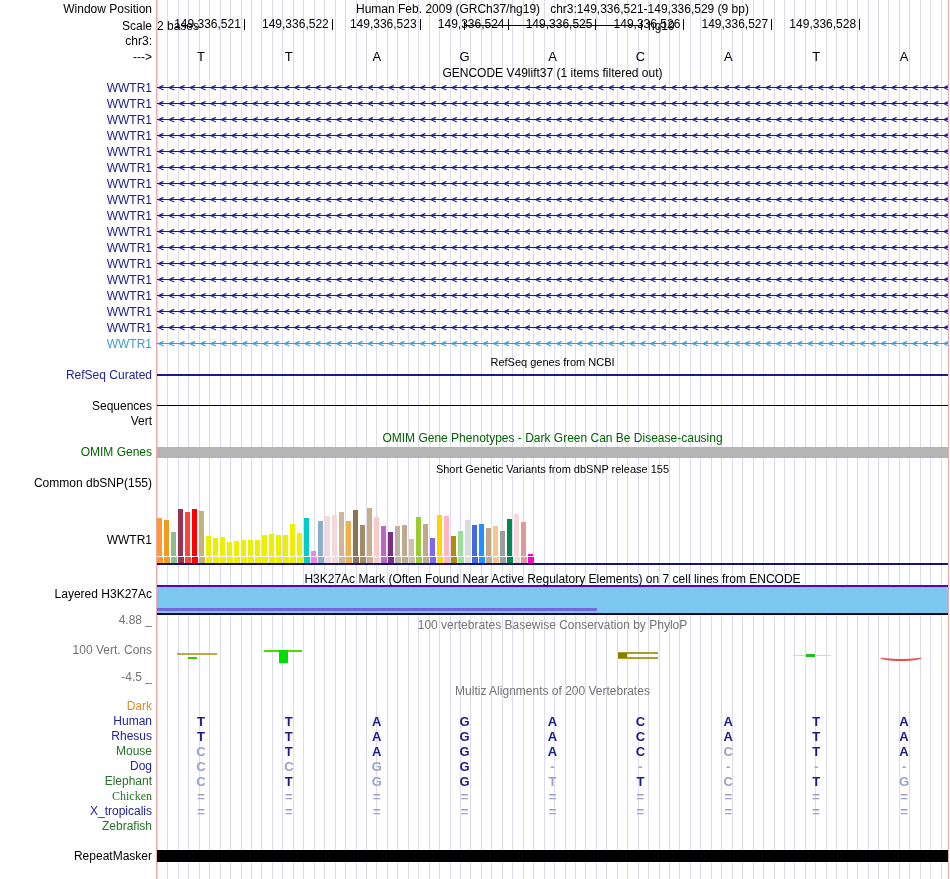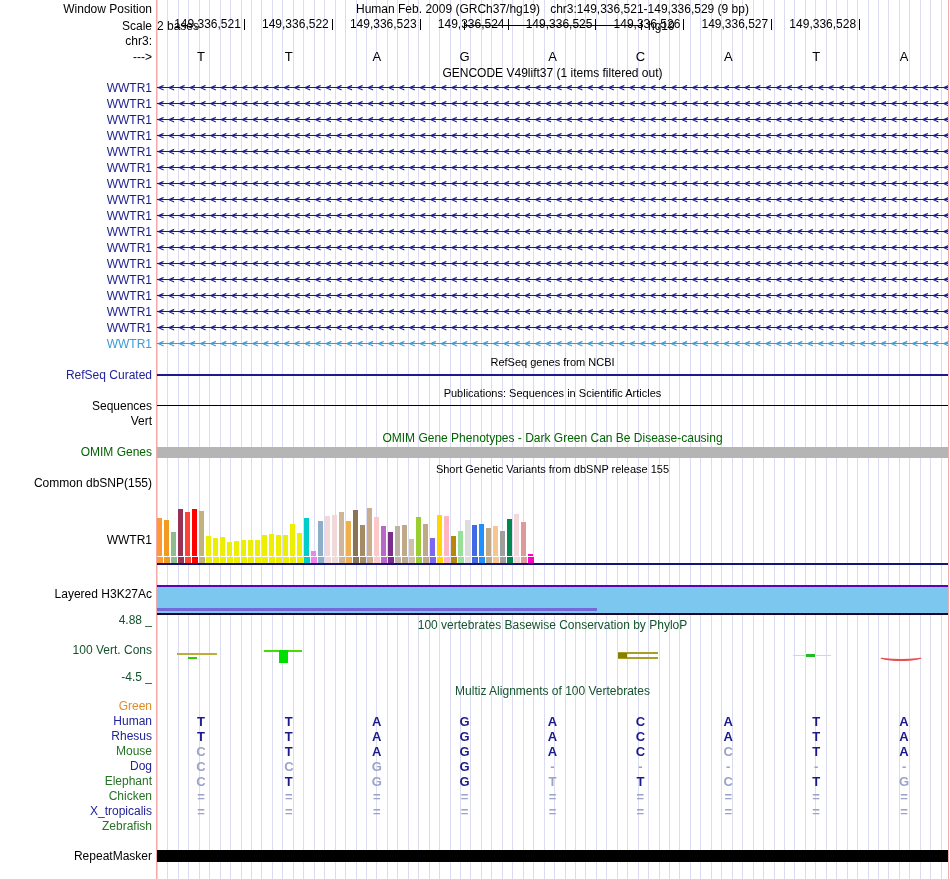--- a/index.html
+++ b/index.html
@@ -4,21 +4,21 @@
 <style>
   html,body{margin:0;padding:0;background:#fff;}
   #canvas{position:relative;width:950px;height:879px;background:#fff;overflow:hidden;
           font-family:"Liberation Sans",sans-serif;font-size:12px;color:#000;}
   .grid{position:absolute;left:157px;top:0;width:792px;height:879px;z-index:0;
         background:repeating-linear-gradient(90deg,#dbdbf2 0 1px,transparent 1px 10.45px);}
   .vline{position:absolute;top:0;width:1px;height:879px;background:#f4a9a9;z-index:1;}
   .lbl{position:absolute;left:0;width:152px;text-align:right;line-height:16px;z-index:3;white-space:nowrap;}
   .title{position:absolute;left:157px;width:791px;text-align:center;line-height:14px;z-index:3;white-space:nowrap;}
   .sm{font-size:11px;}
-  .blue{color:#14532d;} .navy{color:#22229b;} .dgreen{color:#006400;}
+  .blue{color:#737373;} .navy{color:#22229b;} .dgreen{color:#006400;}
   .hline{position:absolute;z-index:2;}
   .coord-cells,.base-letters{position:absolute;left:157px;top:0;width:791px;height:16px;z-index:3;}
   .coord-cell{position:absolute;top:0;height:16px;text-align:right;padding-right:4px;box-sizing:border-box;line-height:16px;}
   .coord-tick{position:absolute;right:0;top:3px;width:1px;height:11px;background:#000;}
   .base{position:absolute;top:0;transform:translateX(-50%);font-size:13px;line-height:16px;}
   .scale-text{position:absolute;left:157px;width:303px;line-height:16px;z-index:3;}
   .scale-ruler{position:absolute;left:464px;width:176px;height:9px;z-index:3;
                border-left:1px solid #000;border-right:1px solid #000;}
   .scale-ruler::before{content:"";position:absolute;left:0;right:0;top:4px;height:1px;background:#000;}
   .scale-hg{position:absolute;left:648px;line-height:16px;z-index:3;}
@@ -186,21 +186,20 @@
         <div class="gene-body">
           <span class="gene-arrows">&lt;&lt;&lt;&lt;&lt;&lt;&lt;&lt;&lt;&lt;&lt;&lt;&lt;&lt;&lt;&lt;&lt;&lt;&lt;&lt;&lt;&lt;&lt;&lt;&lt;&lt;&lt;&lt;&lt;&lt;&lt;&lt;&lt;&lt;&lt;&lt;&lt;&lt;&lt;&lt;&lt;&lt;&lt;&lt;&lt;&lt;&lt;&lt;&lt;&lt;&lt;&lt;&lt;&lt;&lt;&lt;&lt;&lt;&lt;&lt;&lt;&lt;&lt;&lt;&lt;&lt;&lt;&lt;&lt;&lt;&lt;&lt;&lt;&lt;&lt;&lt;</span>
         </div>
       </div>
     </div>
 
   <div class="title sm" style="top:355px;">RefSeq genes from NCBI</div>
   <div class="lbl navy" style="top:367px;">RefSeq Curated</div>
   <div class="hline" style="left:157px;top:374px;width:791px;height:2px;background:#1b1b8e;"></div>
 
-  <div class="title sm" style="top:386px;">Publications: Sequences in Scientific Articles</div>
   <div class="lbl" style="top:398px;">Sequences</div>
   <div class="hline" style="left:157px;top:405px;width:791px;height:1px;background:#000;"></div>
   <div class="lbl" style="top:413px;">Vert</div>
 
   <div class="title dgreen" style="top:431px;font-size:12px;">OMIM Gene Phenotypes - Dark Green Can Be Disease-causing</div>
   <div class="lbl dgreen" style="top:444px;">OMIM Genes</div>
   <div class="hline" style="left:157px;top:447px;width:791px;height:11px;background:#b5b5b5;"></div>
 
   <div class="title sm" style="top:462px;">Short Genetic Variants from dbSNP release 155</div>
   <div class="lbl" style="top:475px;">Common dbSNP(155)</div>
@@ -313,44 +312,45 @@
       <div class="swatch" style="left: 329px; top: 0px; width: 6px; height: 6px; background: rgb(192, 169, 134);"></div>
       <div class="swatch" style="left: 336px; top: 0px; width: 6px; height: 6px; background: rgb(245, 199, 142);"></div>
       <div class="swatch" style="left: 343px; top: 0px; width: 6px; height: 6px; background: rgb(158, 158, 158);"></div>
       <div class="swatch" style="left: 350px; top: 0px; width: 6px; height: 6px; background: rgb(0, 136, 80);"></div>
       <div class="swatch" style="left: 357px; top: 0px; width: 6px; height: 6px; background: rgb(242, 216, 216);"></div>
       <div class="swatch" style="left: 364px; top: 0px; width: 6px; height: 6px; background: rgb(224, 153, 153);"></div>
       <div class="swatch" style="left: 371px; top: 0px; width: 6px; height: 6px; background: rgb(255, 0, 204);"></div>
     </div>
   <div class="hline" style="left:157px;top:563px;width:791px;height:2px;background:#151578;"></div>
 
+  <div class="title" style="top:572px;">H3K27Ac Mark (Often Found Near Active Regulatory Elements) on 7 cell lines from ENCODE</div>
   <div class="hline" style="left:157px;top:585px;width:791px;height:2px;background:#5c00c0;"></div>
   <div class="hline" style="left:157px;top:587px;width:791px;height:27px;background:#7cc7f0;"></div>
   <div class="hline" style="left:157px;top:608px;width:440px;height:3px;background:#7568d8;"></div>
   <div class="hline" style="left:157px;top:613px;width:791px;height:2px;background:#1a0530;"></div>
   <div class="lbl" style="top:586px;">Layered H3K27Ac</div>
 
   <div class="lbl blue" style="top:612px;">4.88 _</div>
   <div class="title blue" style="top:618px;">100 vertebrates Basewise Conservation by PhyloP</div>
   <div class="lbl blue" style="top:642px;">100 Vert. Cons</div>
   <div class="lbl blue" style="top:669px;">-4.5 _</div>
   <div class="phylop-mark" style="left:177px;top:653px;width:40px;height:2px;background:#bcae3c;"></div>
   <div class="phylop-mark" style="left:188px;top:657px;width:9px;height:2px;background:#33cc00;"></div>
   <div class="phylop-mark" style="left:264px;top:650px;width:38px;height:2px;background:#44dd00;"></div>
   <div class="phylop-mark" style="left:279px;top:650px;width:9px;height:13px;background:#00dd00;"></div>
   <div class="phylop-mark lens" style="left:618px;top:652px;width:40px;height:7px;"></div>
   <div class="phylop-mark" style="left:618px;top:653px;width:9px;height:5px;background:#887f00;"></div>
   <div class="phylop-mark" style="left:793px;top:655px;width:38px;height:1px;background:#bbe8bb;"></div>
   <div class="phylop-mark" style="left:806px;top:654px;width:9px;height:3px;background:#22bb22;"></div>
   <div class="phylop-mark arc" style="left:878px;top:652px;width:46px;height:9px;"></div>
 
-  <div class="title blue" style="top:684px;">Multiz Alignments of 100 Vertebrates</div>
+  <div class="title blue" style="top:684px;">Multiz Alignments of 200 Vertebrates</div>
   <div id="multiz-rows">
       <div class="mz-row" style="top: 699px;">
-        <span class="mz-label" style="color: rgb(222, 140, 38);">Green</span>
+        <span class="mz-label" style="color: rgb(222, 140, 38);">Dark</span>
         <div class="mz-cells"></div>
       </div>
       <div class="mz-row" style="top: 714px;">
         <span class="mz-label" style="color: rgb(34, 34, 155);">Human</span>
         <div class="mz-cells">
           <span class="mz-cell mz-dark" style="left: 43.9444px;">T</span>
           <span class="mz-cell mz-dark" style="left: 131.833px;">T</span>
           <span class="mz-cell mz-dark" style="left: 219.722px;">A</span>
           <span class="mz-cell mz-dark" style="left: 307.611px;">G</span>
           <span class="mz-cell mz-dark" style="left: 395.5px;">A</span>
@@ -410,21 +410,21 @@
           <span class="mz-cell mz-pale" style="left: 219.722px;">G</span>
           <span class="mz-cell mz-dark" style="left: 307.611px;">G</span>
           <span class="mz-cell mz-pale" style="left: 395.5px;">T</span>
           <span class="mz-cell mz-dark" style="left: 483.389px;">T</span>
           <span class="mz-cell mz-pale" style="left: 571.278px;">C</span>
           <span class="mz-cell mz-dark" style="left: 659.167px;">T</span>
           <span class="mz-cell mz-pale" style="left: 747.056px;">G</span>
         </div>
       </div>
       <div class="mz-row" style="top: 789px;">
-        <span class="mz-label" style="color: rgb(38, 115, 38);">Chicken</span>
+        <span class="mz-label" style="color: rgb(38, 115, 38); font-family: Liberation Serif, serif;">Chicken</span>
         <div class="mz-cells">
           <span class="mz-cell mz-pale" style="left: 43.9444px;">=</span>
           <span class="mz-cell mz-pale" style="left: 131.833px;">=</span>
           <span class="mz-cell mz-pale" style="left: 219.722px;">=</span>
           <span class="mz-cell mz-pale" style="left: 307.611px;">=</span>
           <span class="mz-cell mz-pale" style="left: 395.5px;">=</span>
           <span class="mz-cell mz-pale" style="left: 483.389px;">=</span>
           <span class="mz-cell mz-pale" style="left: 571.278px;">=</span>
           <span class="mz-cell mz-pale" style="left: 659.167px;">=</span>
           <span class="mz-cell mz-pale" style="left: 747.056px;">=</span>

